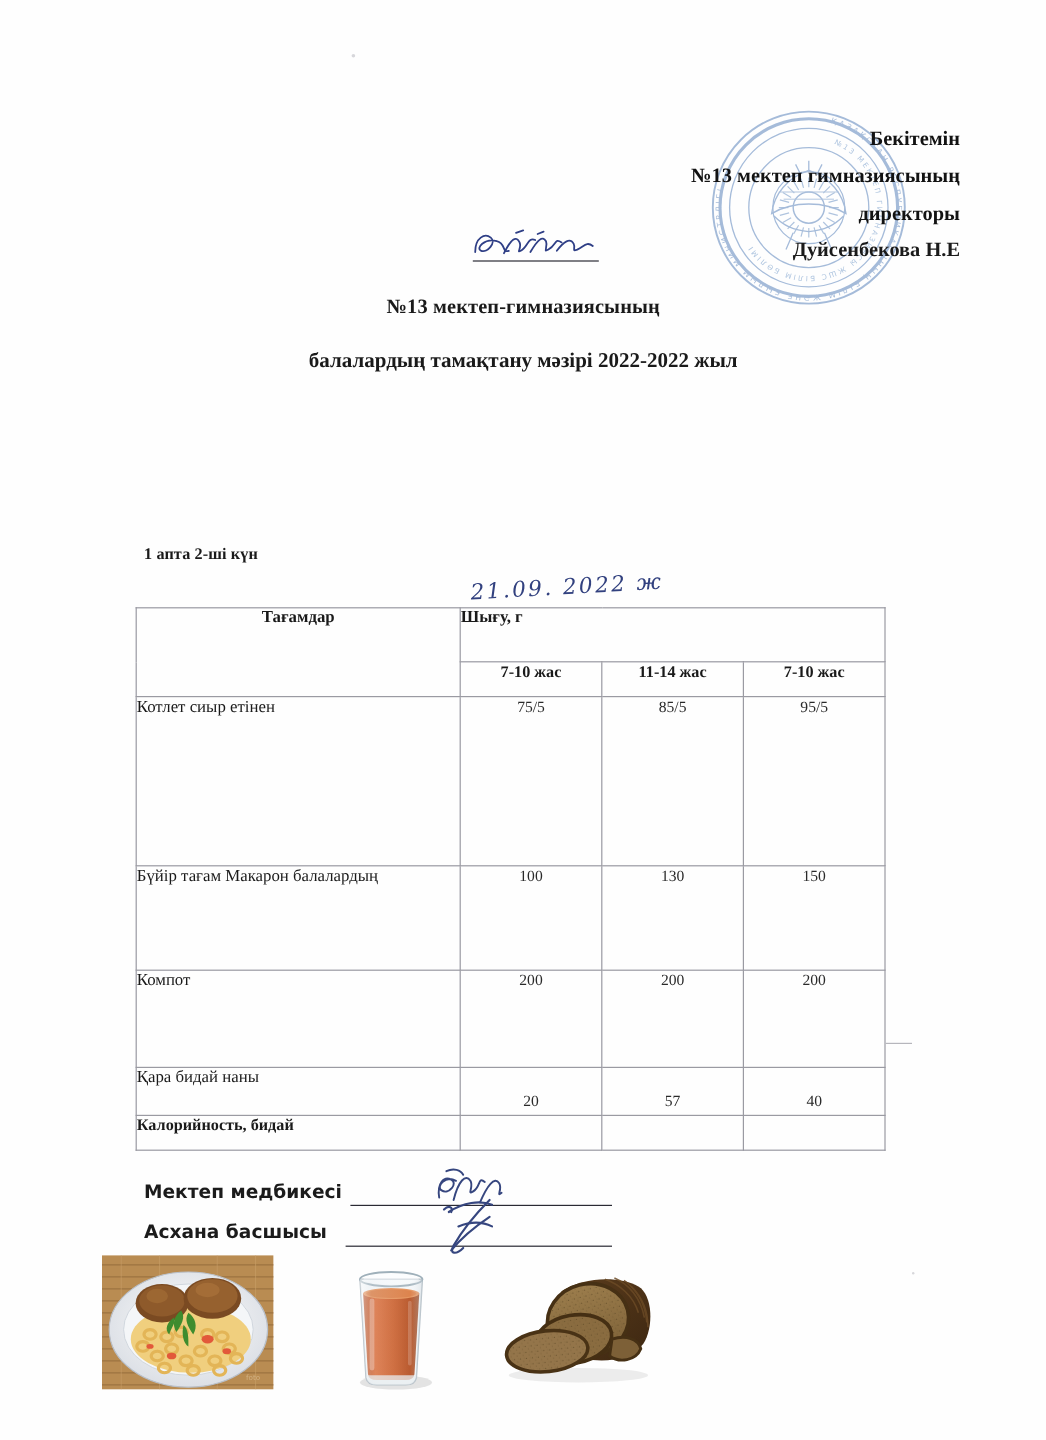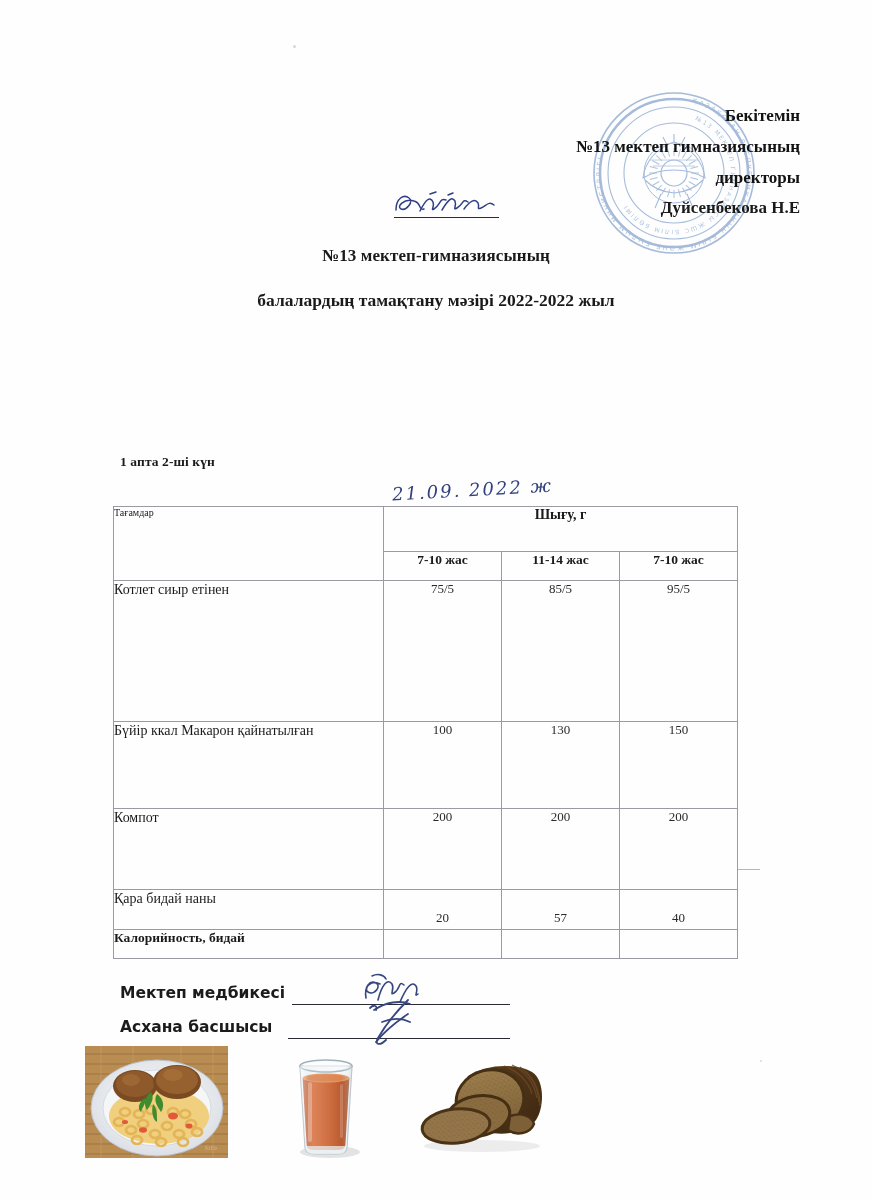--- a/index.html
+++ b/index.html
@@ -147,27 +147,28 @@
   }
   .menu-table td, .menu-table th {
     border: 1px solid #9a9aa2;
     padding: 0;
     vertical-align: top;
   }
   .menu-table .c-dish { width: 270px; }
   .menu-table .c-num  { width: 118px; }
 
   .hdr-dish {
+    text-align: center;
     vertical-align: middle;
-    font-weight: normal;
-    font-size: 10px;
+    font-weight: bold;
+    font-size: 14px;
     height: 72px;
   }
   .hdr-span {
-    text-align: center;
+    text-align: left;
     vertical-align: middle;
     font-weight: bold;
     font-size: 14px;
     height: 44px;
   }
   .hdr-age {
     text-align: center;
     vertical-align: middle;
     font-weight: bold;
     font-size: 13.5px;
@@ -419,21 +420,21 @@
       </tr>
     </thead>
     <tbody>
       <tr class="row-tall">
         <td class="dish-cell">Котлет сиыр етінен</td>
         <td class="num-cell">75/5</td>
         <td class="num-cell">85/5</td>
         <td class="num-cell">95/5</td>
       </tr>
       <tr class="row-mid">
-        <td class="dish-cell">Бүйір ккал Макарон қайнатылған</td>
+        <td class="dish-cell">Бүйір тағам Макарон балалардың</td>
         <td class="num-cell">100</td>
         <td class="num-cell">130</td>
         <td class="num-cell">150</td>
       </tr>
       <tr class="row-mid2">
         <td class="dish-cell">Компот</td>
         <td class="num-cell">200</td>
         <td class="num-cell">200</td>
         <td class="num-cell">200</td>
       </tr>

